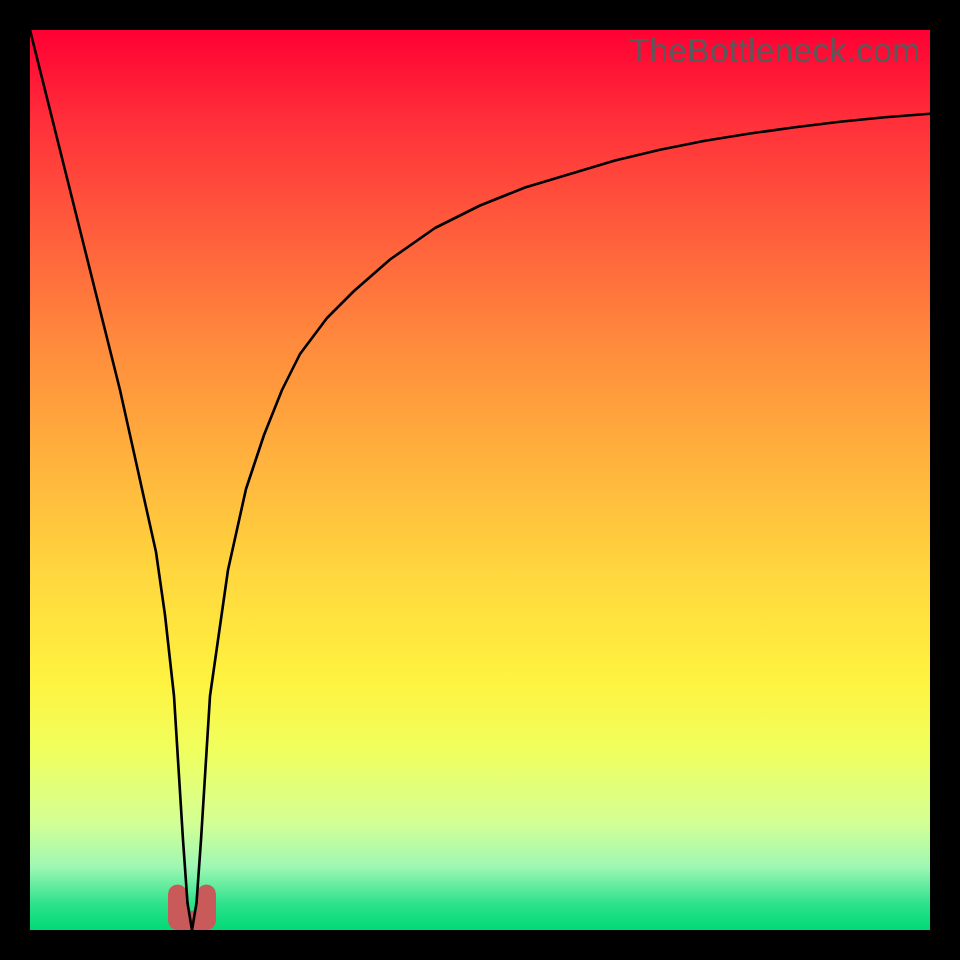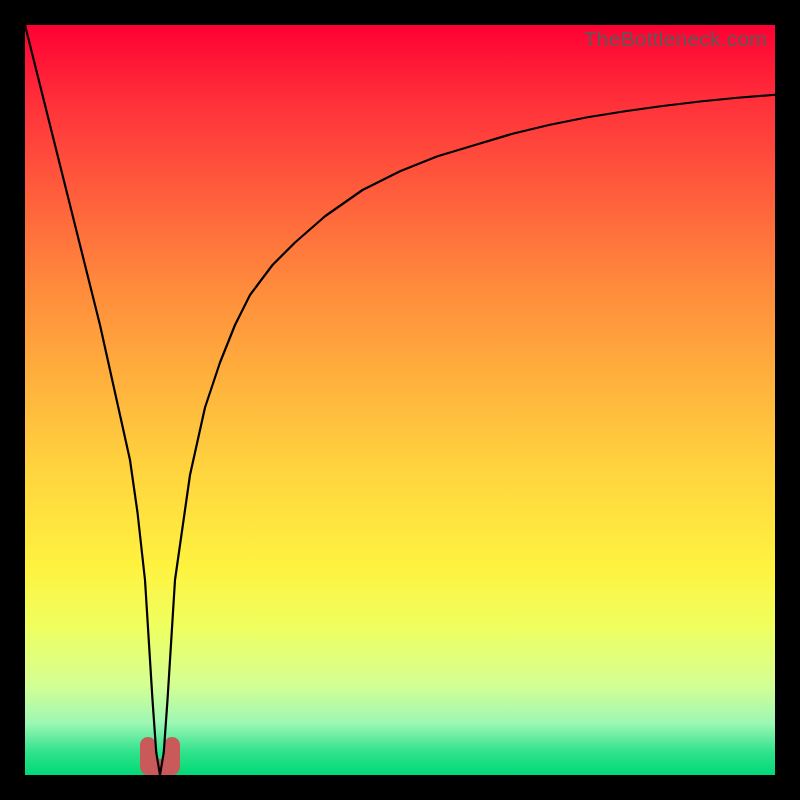--- a/index.html
+++ b/index.html
@@ -44,21 +44,21 @@
     left: 0;
     top: 0;
     width: 750px;
     height: 750px;
   }
   .watermark {
     position: absolute;
     top: 2px;
     right: 8px;
     color: #5a5a5a;
-    font-size: 21px;
+    font-size: 28px;
     font-weight: 400;
     letter-spacing: 0.2px;
     user-select: none;
     pointer-events: none;
   }
 </style>
 </head>
 <body>
 
 <div class="stage">

